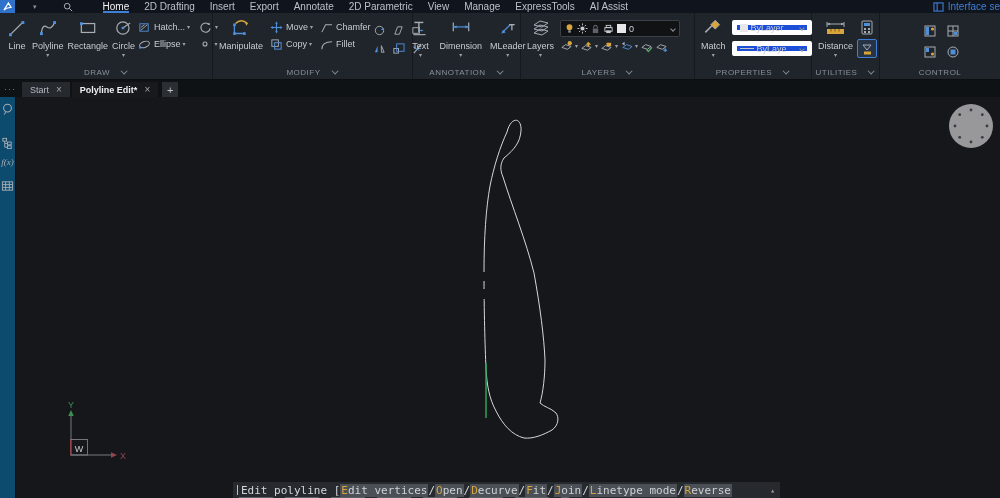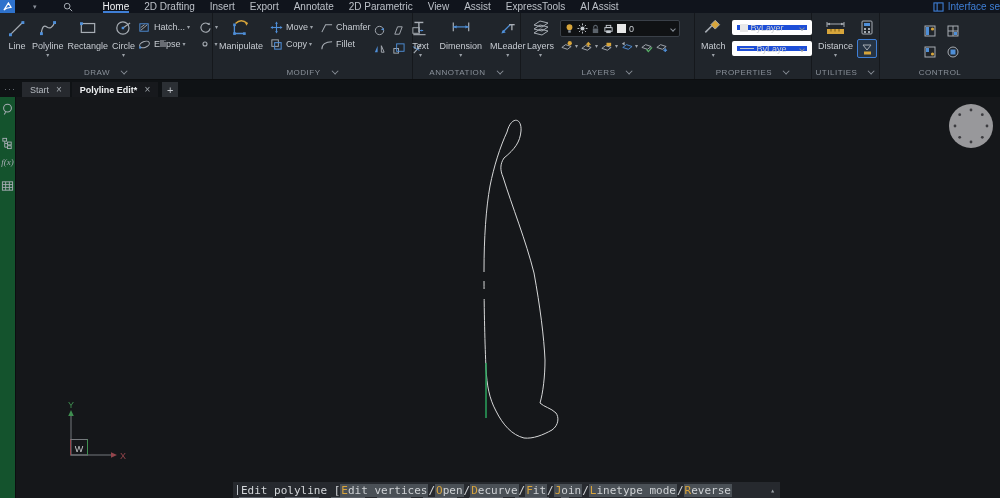--- a/index.html
+++ b/index.html
@@ -62,21 +62,21 @@
   .tab-overflow { color:#767c84; font-size:9px; padding:0 6px 3px 4px; letter-spacing:1px; }
   .tab { height:15px; display:flex; align-items:center; gap:7px; padding:0 8px;
     font-size:9px; color:#b5bac0; background:#26292e; margin-right:2px; }
   .tab.active { background:#17191d; color:#eef0f2; font-weight:bold; }
   .tab .tclose { color:#9fa5ab; font-size:10px; font-weight:normal; }
   .tab-add { height:15px; width:16px; background:#2b2f34; color:#c2c6cb; font-size:11px;
     display:flex; align-items:center; justify-content:center; margin-left:2px; }
 
   
   .main { position:absolute; left:0; top:97px; width:1000px; height:401px; display:flex; }
-  .rail { width:16px; height:100%; background:#14532d; border-right:1px solid #0c0e10;
+  .rail { width:16px; height:100%; background:#0c4a6e; border-right:1px solid #0c0e10;
     display:flex; flex-direction:column; align-items:center; padding-top:5px; }
   .rail .icon-slot { margin-bottom:0; }
   .rail .icon-slot:nth-child(1){ margin-bottom:20px; }
   .rail .icon-slot:nth-child(2){ margin-bottom:7px; }
   .rail .icon-slot:nth-child(3){ margin-bottom:12px; }
   .canvas { position:relative; flex:1; height:100%; background:#15171a; overflow:hidden; }
   .canvas svg.scene { position:absolute; left:0; top:0; }
 
   
   .cmdbar { position:absolute; left:217px; top:385px; width:547px; height:16px;
@@ -110,21 +110,21 @@
         </svg>
     </div>
     <div class="menu-wrap">
         <div class="menu-item active">Home</div>
         <div class="menu-item">2D Drafting</div>
         <div class="menu-item">Insert</div>
         <div class="menu-item">Export</div>
         <div class="menu-item">Annotate</div>
         <div class="menu-item">2D Parametric</div>
         <div class="menu-item">View</div>
-        <div class="menu-item">Assist</div>
+        <div class="menu-item">Manage</div>
         <div class="menu-item">ExpressTools</div>
         <div class="menu-item">AI Assist</div>
       </div>
     <div class="tb-right">
       <svg width="11" height="10" viewBox="0 0 12 11">
           <rect x="1" y="1" width="10" height="9" fill="none" stroke="#3f7fd6" stroke-width="1.2"></rect>
           <line x1="4.5" y1="1" x2="4.5" y2="10" stroke="#3f7fd6" stroke-width="1.2"></line>
         </svg>
       <span>Interface se</span>
     </div>

